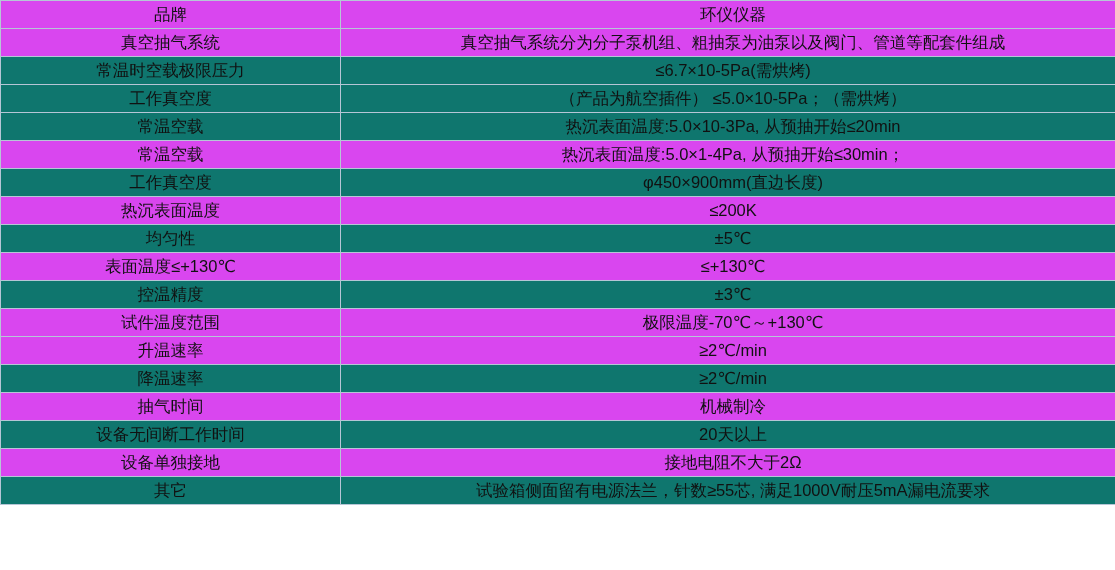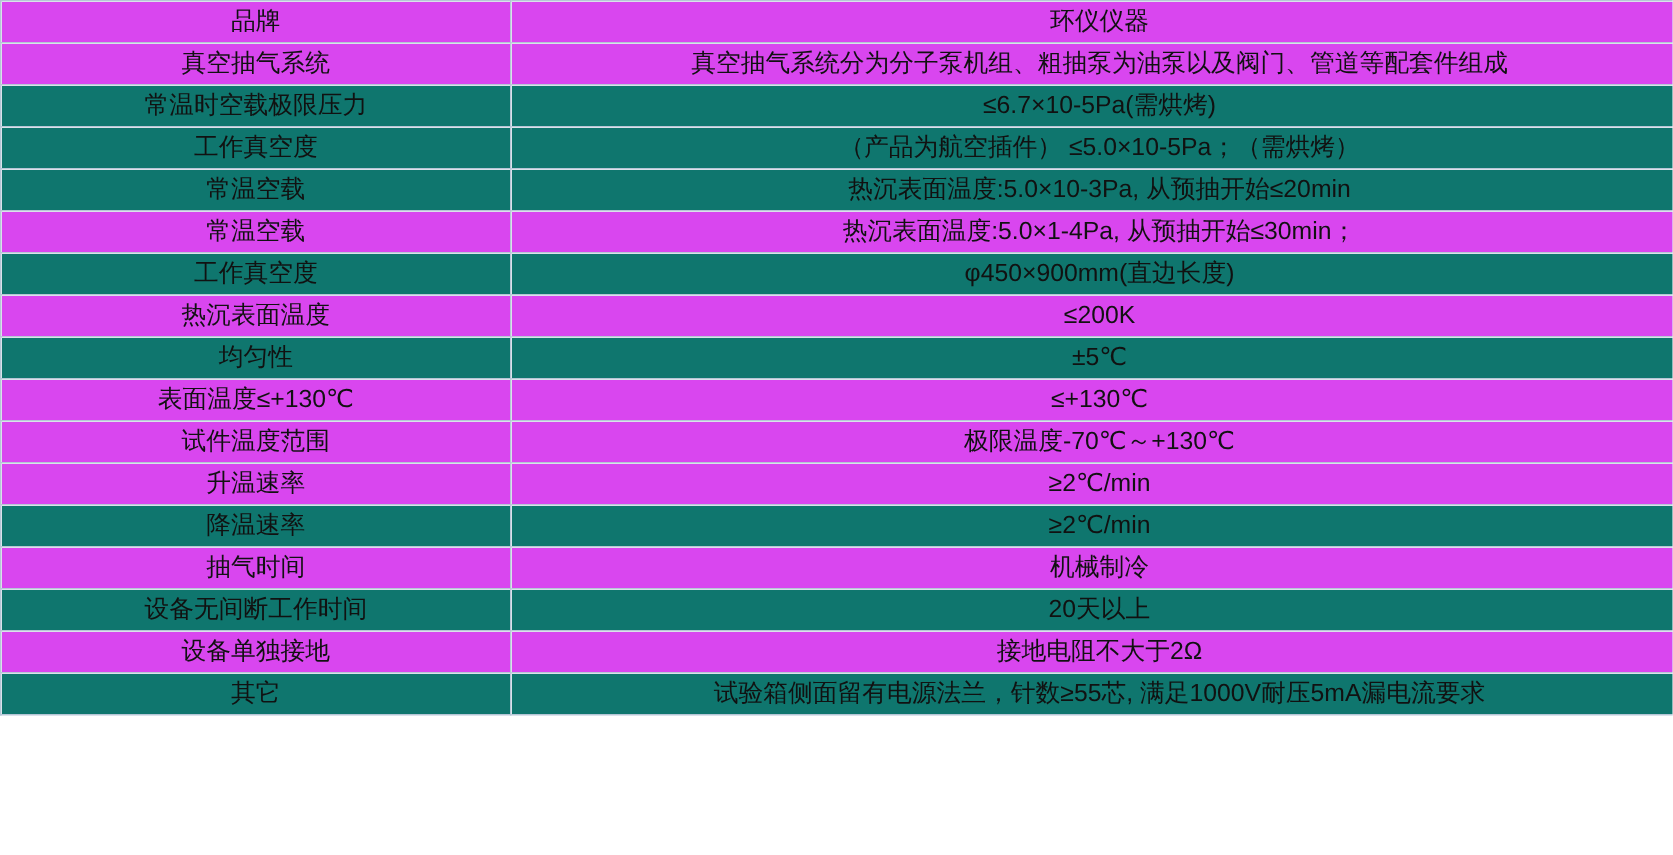--- a/index.html
+++ b/index.html
@@ -88,20 +88,24 @@
       <td class="value">≤200K</td>
     </tr>
     <tr class="even">
       <td class="label">均匀性</td>
       <td class="value">±5℃</td>
     </tr>
     <tr class="odd">
       <td class="label">表面温度≤+130℃</td>
       <td class="value">≤+130℃</td>
     </tr>
+    <tr class="even">
+      <td class="label">控温精度</td>
+      <td class="value">±3℃</td>
+    </tr>
     <tr class="odd">
       <td class="label">试件温度范围</td>
       <td class="value">极限温度-70℃～+130℃</td>
     </tr>
     <tr class="odd">
       <td class="label">升温速率</td>
       <td class="value">≥2℃/min</td>
     </tr>
     <tr class="even">
       <td class="label">降温速率</td>

